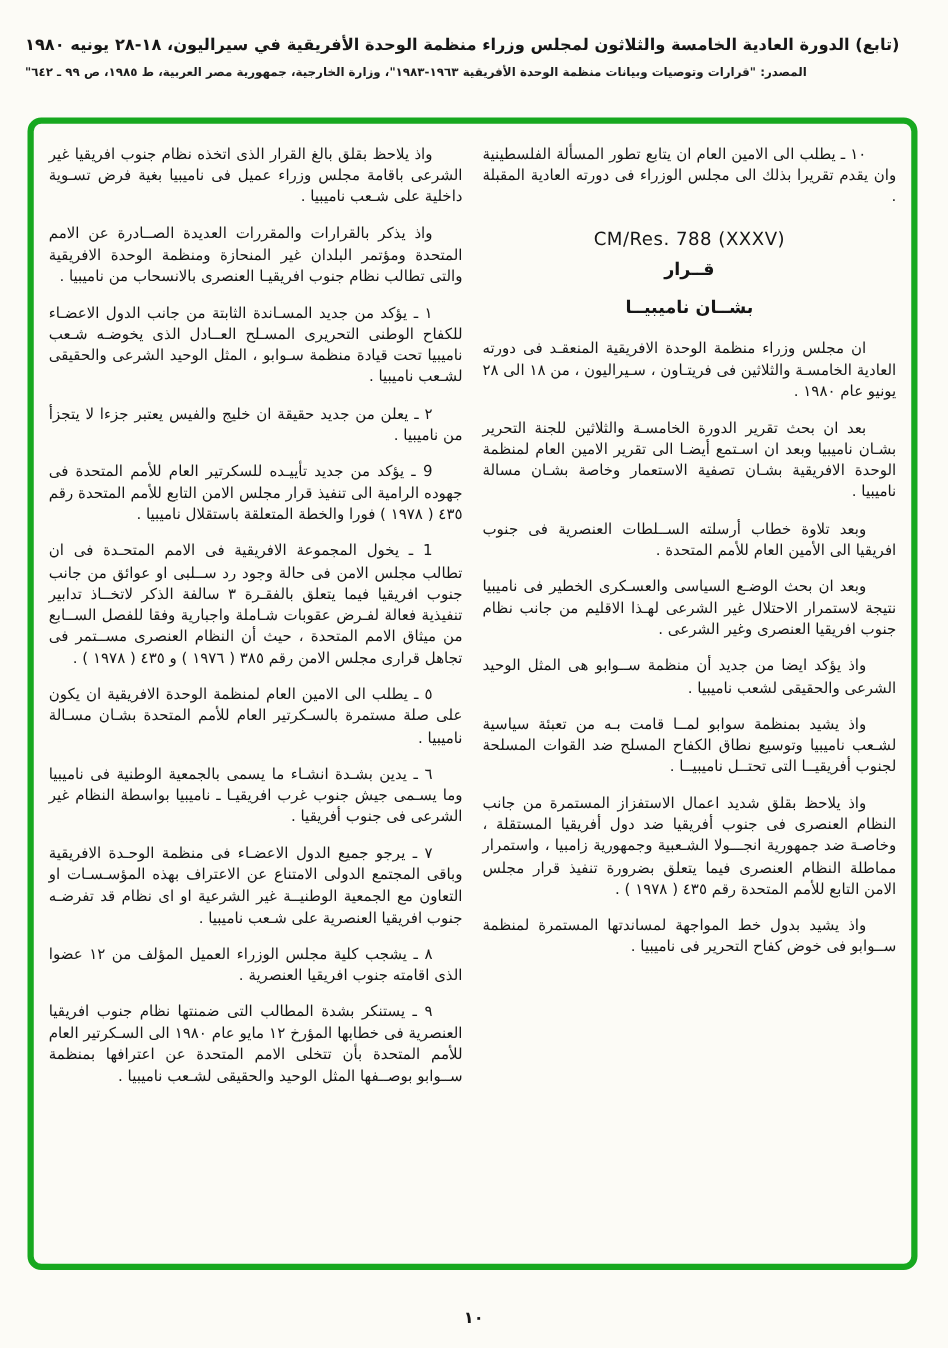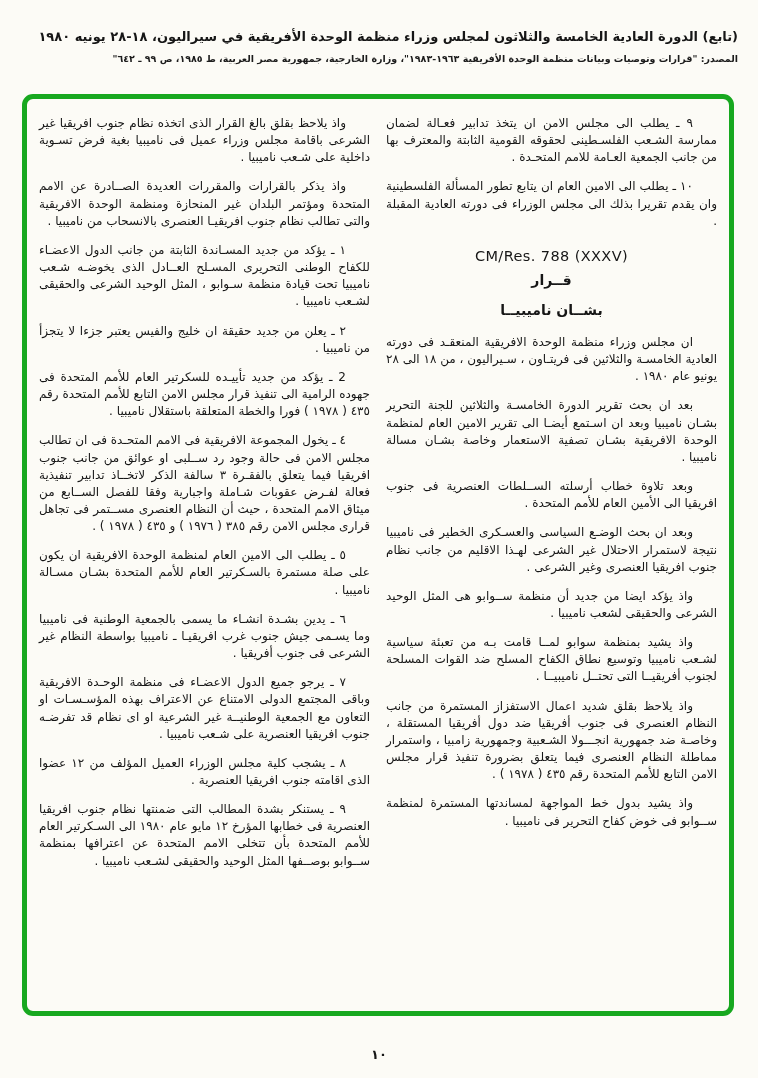--- a/index.html
+++ b/index.html
@@ -3,21 +3,21 @@
 <meta charset="utf-8">
 <style>
   html,body{margin:0;padding:0;}
   body{
     width:758px;height:1078px;position:relative;overflow:hidden;
     background:#fcfbf6;color:#161616;
     font-family:"DejaVu Sans",sans-serif;
   }
   .header{
     position:absolute;top:28px;left:20px;right:20px;
-    text-align:right;direction:rtl;
+    text-align:left;direction:rtl;
   }
   .header-line1{font-size:13px;font-weight:bold;letter-spacing:0;line-height:1.35;}
   .header-line2{font-size:9.5px;font-weight:bold;margin-top:7px;color:#1c1c1c;}
   .frame{
     position:absolute;left:22px;top:94px;width:712px;height:922px;
     box-sizing:border-box;border:5px solid #17a81f;border-radius:11px;
     padding:16px 12px 10px 12px;
   }
   .columns{
     display:flex;flex-direction:row;direction:rtl;gap:16px;height:100%;
@@ -49,41 +49,40 @@
 <body style="background: rgb(252, 251, 246); color: rgb(22, 22, 22);">
 
 <div class="header">
   <div class="header-line1">(تابع) الدورة العادية الخامسة والثلاثون لمجلس وزراء منظمة الوحدة الأفريقية في سيراليون، ١٨-٢٨ يونيه ١٩٨٠</div>
   <div class="header-line2">المصدر: "قرارات وتوصيات وبيانات منظمة الوحدة الأفريقية ١٩٦٣-١٩٨٣"، وزارة الخارجية، جمهورية مصر العربية، ط ١٩٨٥، ص ٩٩ ـ ٦٤٢"</div>
 </div>
 
 <div class="frame" style="border-color: rgb(23, 168, 31);">
   <div class="columns">
     <div class="col">
-        <p class="para"><b>٩ ـ يطلب </b>الى مجلس الامن ان يتخذ تدابير فعـالة لضمان ممارسة الشـعب الفلسـطينى لحقوقه القومية الثابتة والمعترف بها من جانب الجمعية العـامة للامم المتحـدة .</p>
         <p class="para"><b>١٠ ـ يطلب </b>الى الامين العام ان يتابع تطور المسألة الفلسطينية وان يقدم تقريرا بذلك الى مجلس الوزراء فى دورته العادية المقبلة .</p>
         <div class="ref-line">CM/Res. 788 (XXXV)</div>
         <div class="res-title">قــرار</div>
         <div class="res-subject">بشــان ناميبيــا</div>
         <p class="para">ان مجلس وزراء منظمة الوحدة الافريقية المنعقـد فى دورته العادية الخامسـة والثلاثين فى فريتـاون ، سـيراليون ، من ١٨ الى ٢٨ يونيو عام ١٩٨٠ .</p>
         <p class="para"><b>بعد ان بحث </b>تقرير الدورة الخامسـة والثلاثين للجنة التحرير بشـان ناميبيا وبعد ان اسـتمع أيضـا الى تقرير الامين العام لمنظمة الوحدة الافريقية بشـان تصفية الاستعمار وخاصة بشـان مسالة ناميبيا .</p>
         <p class="para"><b>وبعد تلاوة </b>خطاب أرسلته الســلطات العنصرية فى جنوب افريقيا الى الأمين العام للأمم المتحدة .</p>
         <p class="para"><b>وبعد ان بحث </b>الوضـع السياسى والعسـكرى الخطير فى ناميبيا نتيجة لاستمرار الاحتلال غير الشرعى لهـذا الاقليم من جانب نظام جنوب افريقيا العنصرى وغير الشرعى .</p>
         <p class="para"><b>واذ يؤكد </b>ايضا من جديد أن منظمة ســوابو هى المثل الوحيد الشرعى والحقيقى لشعب ناميبيا .</p>
         <p class="para"><b>واذ يشيد </b>بمنظمة سوابو لمــا قامت بـه من تعبئة سياسية لشـعب ناميبيا وتوسيع نطاق الكفاح المسلح ضد القوات المسلحة لجنوب أفريقيــا التى تحتــل ناميبيــا .</p>
         <p class="para"><b>واذ يلاحظ بقلق شديد </b>اعمال الاستفزاز المستمرة من جانب النظام العنصرى فى جنوب أفريقيا ضد دول أفريقيا المستقلة ، وخاصـة ضد جمهورية انجـــولا الشـعبية وجمهورية زامبيا ، واستمرار مماطلة النظام العنصرى فيما يتعلق بضرورة تنفيذ قرار مجلس الامن التابع للأمم المتحدة رقم ٤٣٥ ( ١٩٧٨ ) .</p>
         <p class="para"><b>واذ يشيد </b>بدول خط المواجهة لمساندتها المستمرة لمنظمة ســوابو فى خوض كفاح التحرير فى ناميبيا .</p>
       </div>
     <div class="col">
         <p class="para"><b>واذ يلاحظ بقلق بالغ </b>القرار الذى اتخذه نظام جنوب افريقيا غير الشرعى باقامة مجلس وزراء عميل فى ناميبيا بغية فرض تسـوية داخلية على شـعب ناميبيا .</p>
         <p class="para"><b>واذ يذكر </b>بالقرارات والمقررات العديدة الصــادرة عن الامم المتحدة ومؤتمر البلدان غير المنحازة ومنظمة الوحدة الافريقية والتى تطالب نظام جنوب افريقيـا العنصرى بالانسحاب من ناميبيا .</p>
         <p class="para"><b>١ ـ يؤكد من جديد </b>المسـاندة الثابتة من جانب الدول الاعضـاء للكفاح الوطنى التحريرى المسـلح العــادل الذى يخوضـه شـعب ناميبيا تحت قيادة منظمة سـوابو ، المثل الوحيد الشرعى والحقيقى لشـعب ناميبيا .</p>
         <p class="para"><b>٢ ـ يعلن من جديد </b>حقيقة ان خليج والفيس يعتبر جزءا لا يتجزأ من ناميبيا .</p>
-        <p class="para"><b>2 ـ يؤكد من جديد </b>تأييـده للسكرتير العام للأمم المتحدة فى جهوده الرامية الى تنفيذ قرار مجلس الامن التابع للأمم المتحدة رقم ٤٣٥ ( ١٩٧٨ ) فورا والخطة المتعلقة باستقلال ناميبيا .</p>
-        <p class="para"><b>٤ ـ يخول </b>المجموعة الافريقية فى الامم المتحـدة فى ان تطالب مجلس الامن فى حالة وجود رد ســلبى او عوائق من جانب جنوب افريقيا فيما يتعلق بالفقـرة ٣ سالفة الذكر لاتخــاذ تدابير تنفيذية فعالة لفـرض عقوبات شـاملة واجبارية وفقا للفصل الســابع من ميثاق الامم المتحدة ، حيث أن النظام العنصرى مســتمر فى تجاهل قرارى مجلس الامن رقم ٣٨٥ ( ١٩٧٦ ) و ٤٣٥ ( ١٩٧٨ ) .</p>
+        <p class="para"><b>9 ـ يؤكد من جديد </b>تأييـده للسكرتير العام للأمم المتحدة فى جهوده الرامية الى تنفيذ قرار مجلس الامن التابع للأمم المتحدة رقم ٤٣٥ ( ١٩٧٨ ) فورا والخطة المتعلقة باستقلال ناميبيا .</p>
+        <p class="para"><b>1 ـ يخول </b>المجموعة الافريقية فى الامم المتحـدة فى ان تطالب مجلس الامن فى حالة وجود رد ســلبى او عوائق من جانب جنوب افريقيا فيما يتعلق بالفقـرة ٣ سالفة الذكر لاتخــاذ تدابير تنفيذية فعالة لفـرض عقوبات شـاملة واجبارية وفقا للفصل الســابع من ميثاق الامم المتحدة ، حيث أن النظام العنصرى مســتمر فى تجاهل قرارى مجلس الامن رقم ٣٨٥ ( ١٩٧٦ ) و ٤٣٥ ( ١٩٧٨ ) .</p>
         <p class="para"><b>٥ ـ يطلب </b>الى الامين العام لمنظمة الوحدة الافريقية ان يكون على صلة مستمرة بالسـكرتير العام للأمم المتحدة بشـان مسـالة ناميبيا .</p>
         <p class="para"><b>٦ ـ يدين بشـدة </b>انشـاء ما يسمى بالجمعية الوطنية فى ناميبيا وما يسـمى جيش جنوب غرب افريقيـا ـ ناميبيا بواسطة النظام غير الشرعى فى جنوب أفريقيا .</p>
         <p class="para"><b>٧ ـ يرجو </b>جميع الدول الاعضـاء فى منظمة الوحـدة الافريقية وباقى المجتمع الدولى الامتناع عن الاعتراف بهذه المؤسـسـات او التعاون مع الجمعية الوطنيــة غير الشرعية او اى نظام قد تفرضـه جنوب افريقيا العنصرية على شـعب ناميبيا .</p>
         <p class="para"><b>٨ ـ يشجب كلية </b>مجلس الوزراء العميل المؤلف من ١٢ عضوا الذى اقامته جنوب افريقيا العنصرية .</p>
         <p class="para"><b>٩ ـ يستنكر بشدة </b>المطالب التى ضمنتها نظام جنوب افريقيا العنصرية فى خطابها المؤرخ ١٢ مايو عام ١٩٨٠ الى السـكرتير العام للأمم المتحدة بأن تتخلى الامم المتحدة عن اعترافها بمنظمة ســوابو بوصــفها المثل الوحيد والحقيقى لشـعب ناميبيا .</p>
       </div>
   </div>
 </div>
 
 <div class="page-number">١٠</div>

